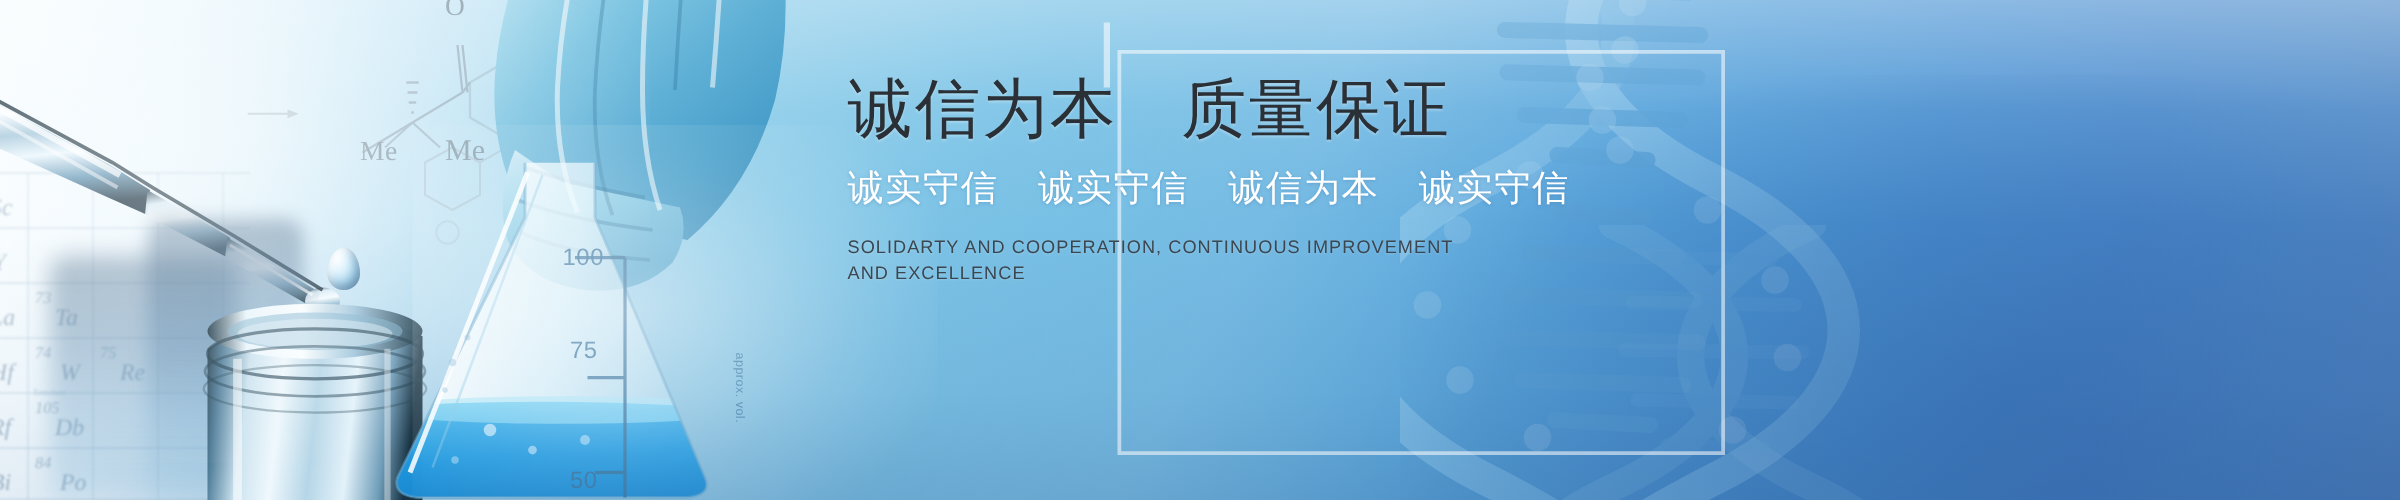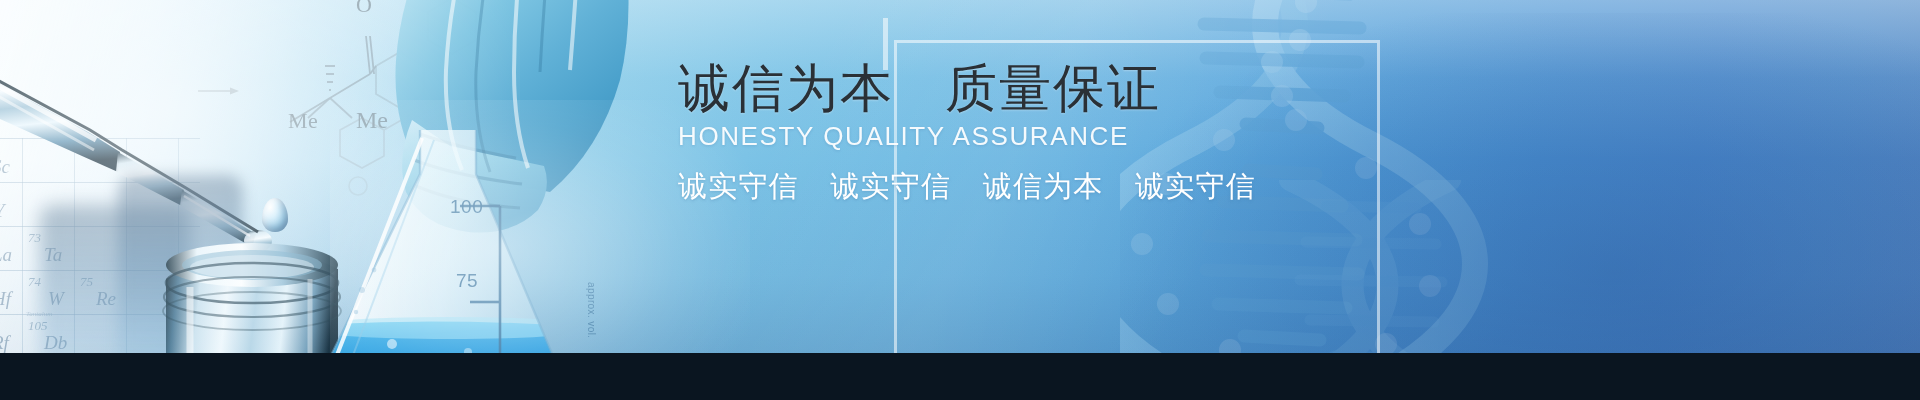--- a/index.html
+++ b/index.html
@@ -4,21 +4,21 @@
 <style>
   html, body {
     margin: 0; padding: 0;
     background: #0a1520;
   }
   * { box-sizing: border-box; }
 
   .banner {
     position: relative;
     width: 1920px;
-    height: 353px;
+    height: 400px;
     overflow: hidden;
     font-family: "Liberation Sans", "DejaVu Sans", sans-serif;
     background: #8cc3e4;
   }
 
   
   .bg-base {
     position: absolute; inset: 0;
     background:
       linear-gradient(100deg,
@@ -654,31 +654,32 @@
   <div class="frame"></div>
 
   <div class="textblock">
 
     <div class="headline">
       <span>诚信为本</span>
       <span class="hl-gap"></span>
       <span>质量保证</span>
     </div>
 
-    <div class="subline-en">HONESTY QUALITY ASSURANCE</div>
 
     <div class="slogan-cn">
       <span>诚实守信</span>
       <span class="sg"></span>
       <span>诚实守信</span>
       <span class="sg"></span>
       <span>诚信为本</span>
       <span class="sg"></span>
       <span>诚实守信</span>
     </div>
 
 
     <div class="desc-en">
+      <div>SOLIDARTY AND COOPERATION, CONTINUOUS  IMPROVEMENT</div>
+      <div>AND EXCELLENCE</div>
     </div>
 
   </div>
 
 </div>
 
 </body></html>

